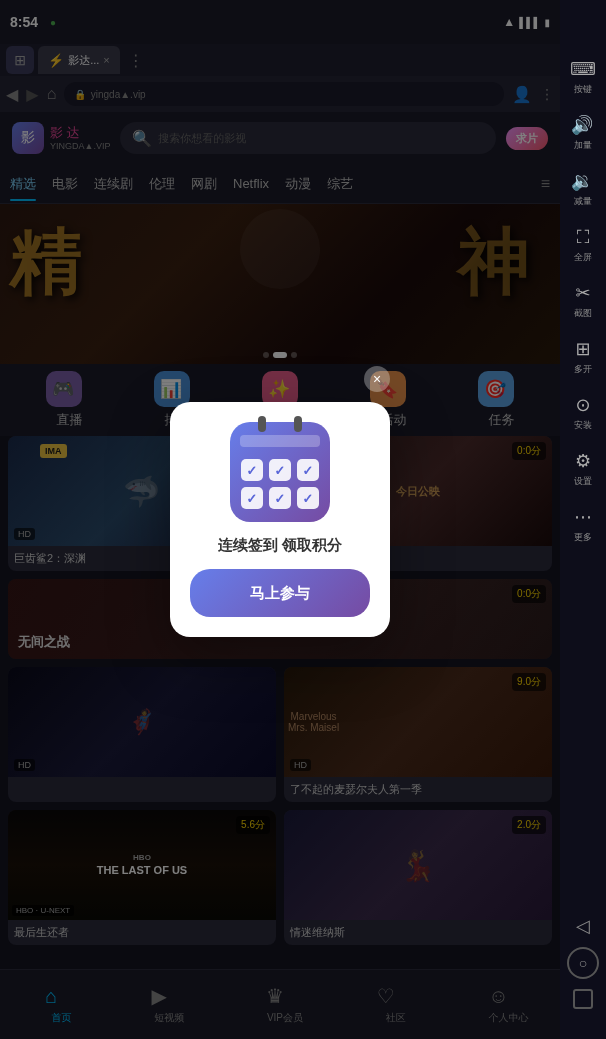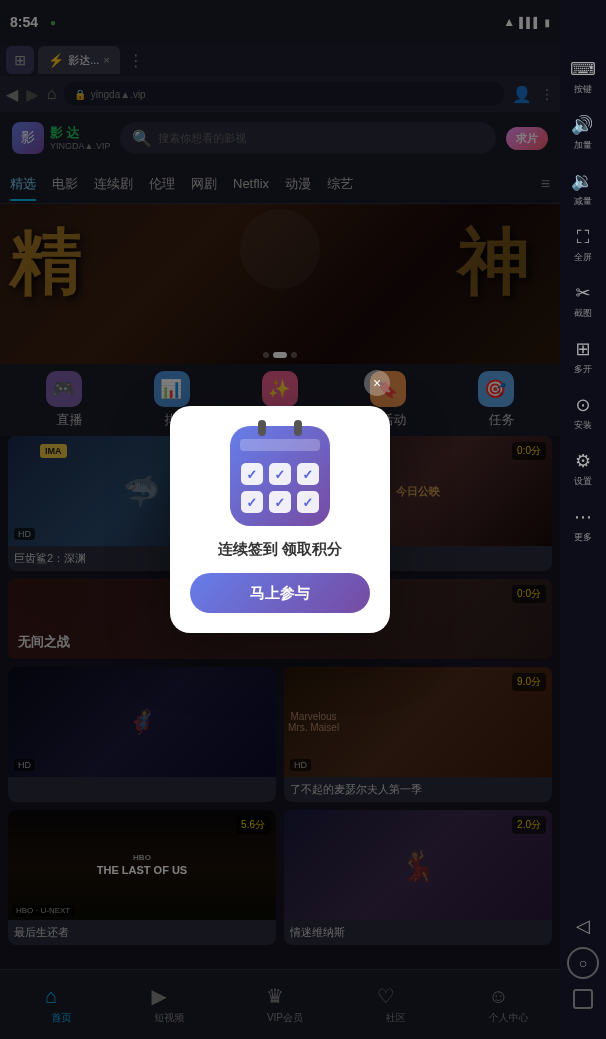--- a/index.html
+++ b/index.html
@@ -88,23 +88,23 @@
       width: 32px; height: 32px;
       background: linear-gradient(135deg, #667eea, #764ba2);
       border-radius: 8px;
       display: flex;
       align-items: center;
       justify-content: center;
       color: white;
       font-size: 14px;
     }
     .logo-text {
-      color: #22c55e;
+      color: #ec4899;
       font-size: 13px;
-      font-weight: bold;
+      font-weight: normal;
       line-height: 1.2;
     }
     .logo-sub {
       color: #888;
       font-size: 9px;
     }
     .search-bar {
       flex: 1;
       height: 32px;
       background: #2a2a3a;
@@ -329,21 +329,21 @@
       font-weight: bold;
     }
     .modal-title {
       font-size: 15px;
       color: #333;
       font-weight: bold;
       text-align: center;
     }
     .modal-btn {
       width: 100%;
-      height: 40px;
+      height: 48px;
       background: linear-gradient(135deg, #667eea, #764ba2);
       border: none;
       border-radius: 20px;
       color: white;
       font-size: 15px;
       font-weight: bold;
       cursor: pointer;
     }
     .close-btn {
       position: absolute;

